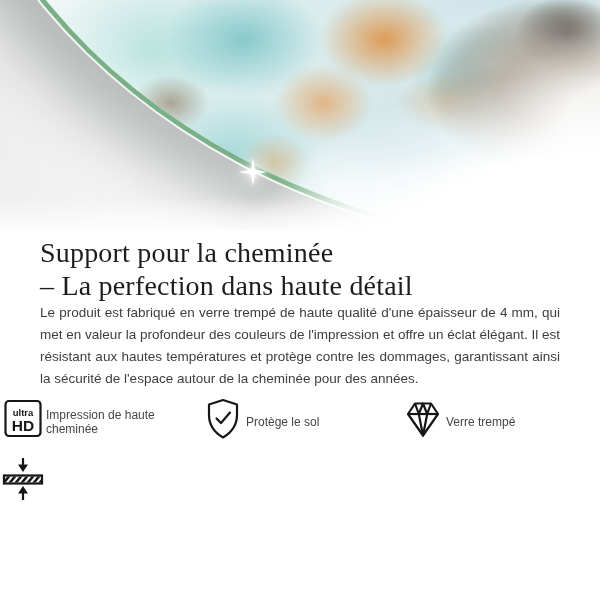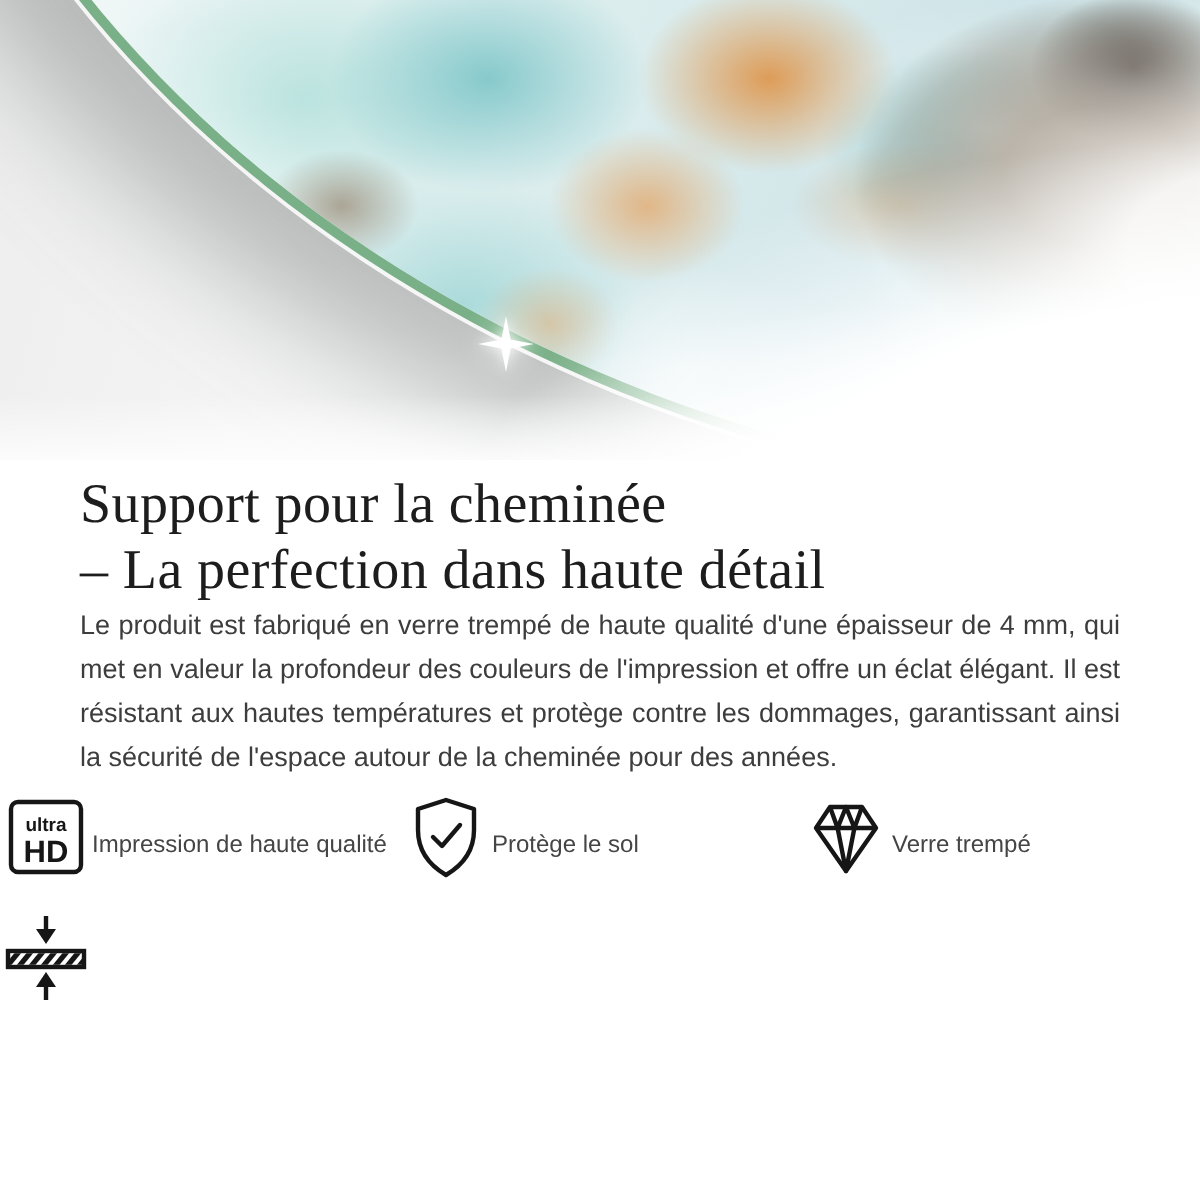--- a/index.html
+++ b/index.html
@@ -149,21 +149,21 @@
 
 
   <div class="feature">
     <div class="iconbox">
       <svg width="46" height="44" viewBox="0 0 46 44">
         <rect class="ic" x="5.5" y="4" width="35" height="35" rx="3.5" stroke-width="2.5"></rect>
         <text class="ic-text" x="23" y="18.5" text-anchor="middle" font-size="9.5" font-weight="700">ultra</text>
         <text class="ic-text" x="23" y="34" text-anchor="middle" font-size="15.5" font-weight="700">HD</text>
       </svg>
     </div>
-    <div class="label">Impression de haute qualité</div>
+    <div class="label">Impression de haute cheminée</div>
   </div>
 
   <div class="feature">
     <div class="iconbox">
       <svg width="46" height="46" viewBox="0 0 46 46">
         <path class="ic" stroke-linejoin="round" d="M23 4 L37 8.5 L37 19 C37 29.5 31.5 36.5 23 41.5 C14.5 36.5 9 29.5 9 19 L9 8.5 Z"></path>
         <polyline class="ic" points="16.5,22.5 21,27 30,16.5" stroke-linecap="round" stroke-linejoin="round"></polyline>
       </svg>
     </div>
     <div class="label">Protège le sol</div>

